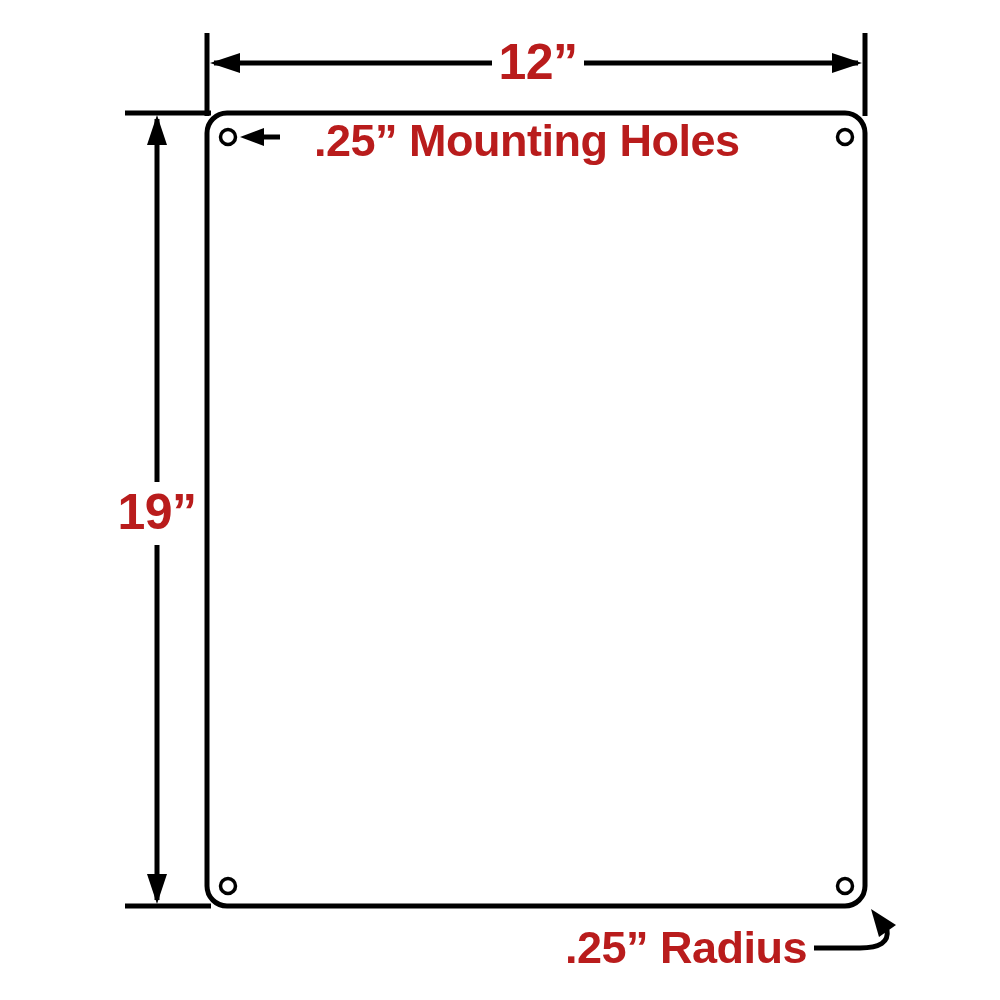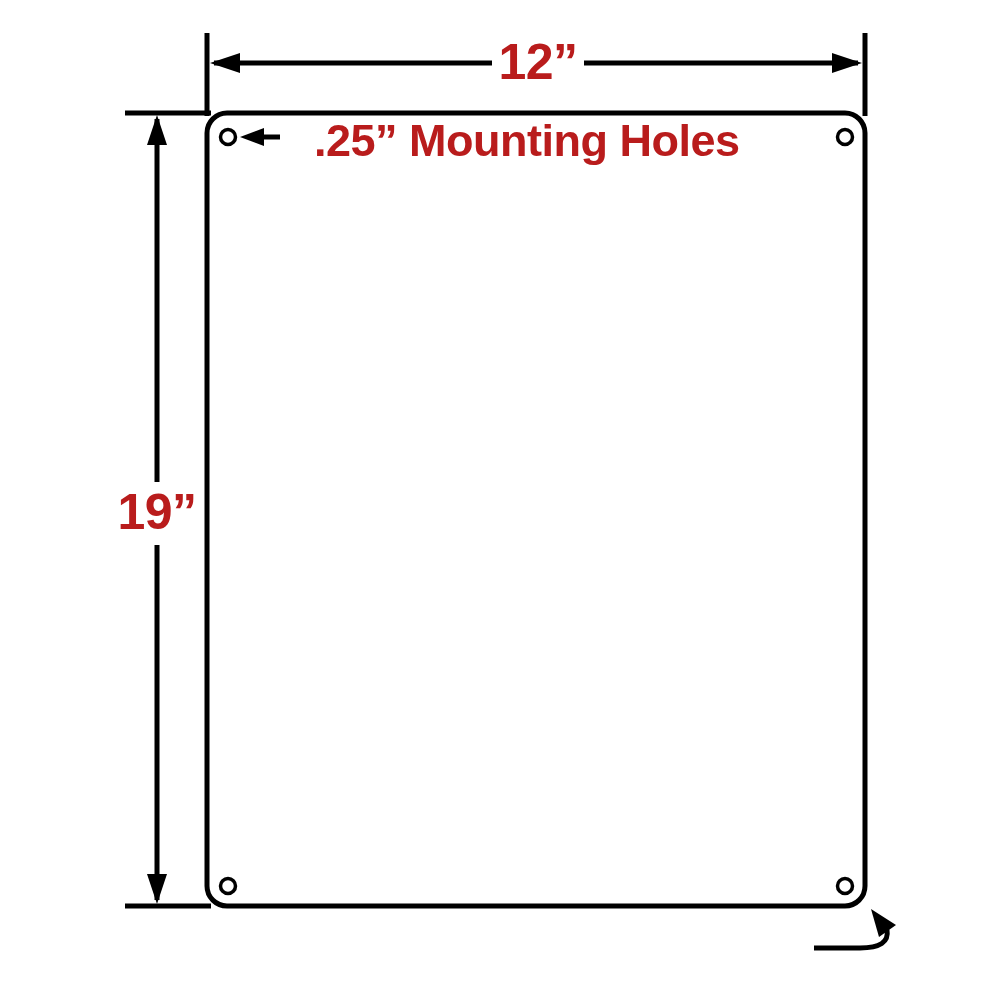--- a/index.html
+++ b/index.html
@@ -84,14 +84,15 @@
       <polygon points="871,909 879,937 896,925" fill="#000000"></polygon>
     </g>
   </svg>
 
   <div class="label dim-label" style="left:538px; top:63px;">12”</div>
 
   <div class="label dim-label" style="left:157px; top:513px;">19”</div>
 
   <div class="label note-label" style="left:281px; top:141px;margin-left:33px;">.25” Mounting Holes</div>
 
+  <div class="label note-label" style="right:193px; top:948px;">.25” Radius</div>
 
 </div>
 
 </body></html>

